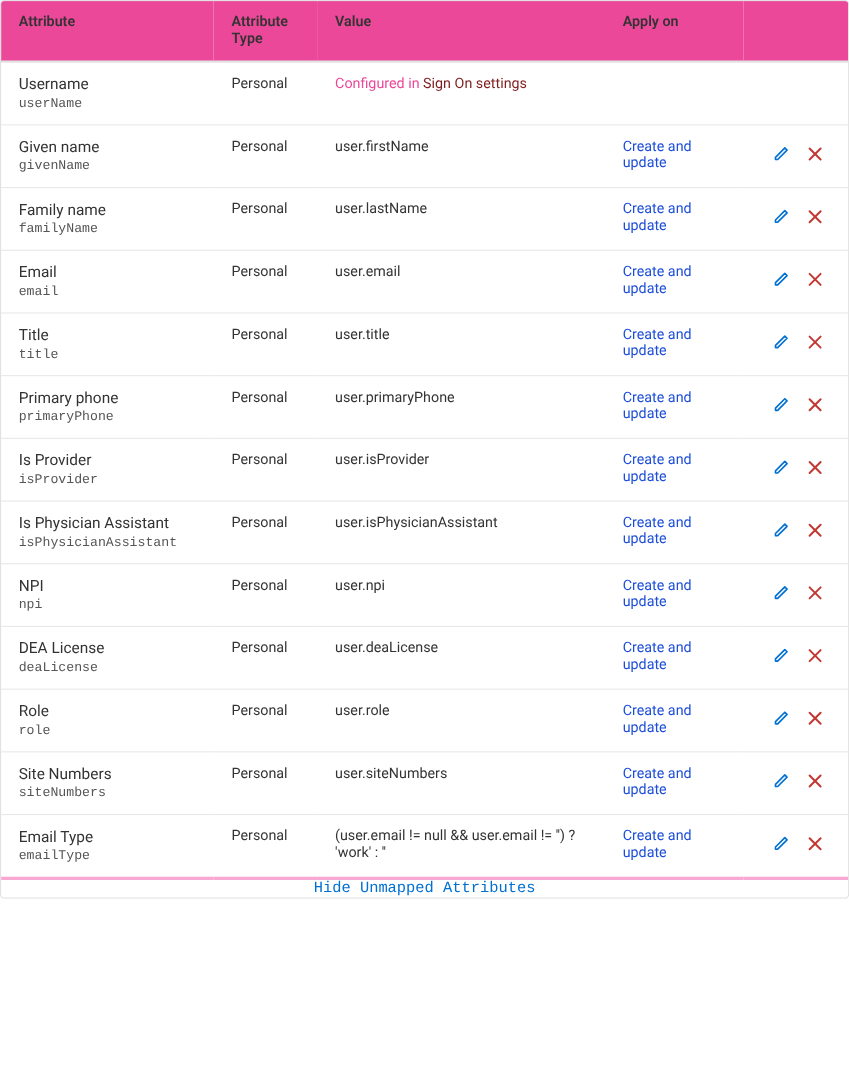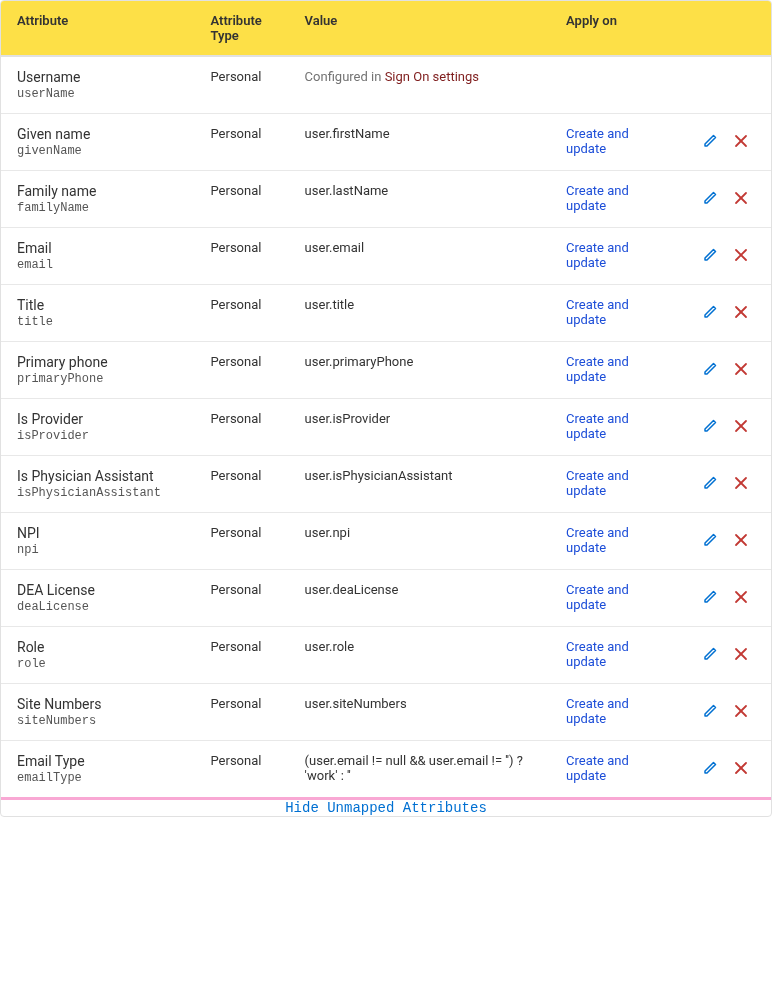--- a/index.html
+++ b/index.html
@@ -21,21 +21,21 @@
       border-radius: 4px;
       overflow: hidden;
     }
 
     table {
       width: 100%;
       border-collapse: collapse;
     }
 
     thead tr {
-      background: #fde047;
+      background: #ec4899;
       border-bottom: 2px solid #e1e1e1;
     }
 
     thead th {
       padding: 12px 16px;
       text-align: left;
       font-weight: 600;
       font-size: 13px;
       color: #333;
       vertical-align: top;
@@ -115,21 +115,21 @@
       font-weight: 400;
     }
 
     .col-attribute { width: 185px; }
     .col-type { width: 90px; }
     .col-value { width: 250px; }
     .col-apply { width: 120px; }
     .col-actions { width: 80px; }
 
     .configured-text {
-      color: #737373;
+      color: #ec4899;
       font-size: 13px;
     }
   </style>
 </head>
 <body>
 
 <div class="table-container">
   <table>
     <thead>
       <tr>

